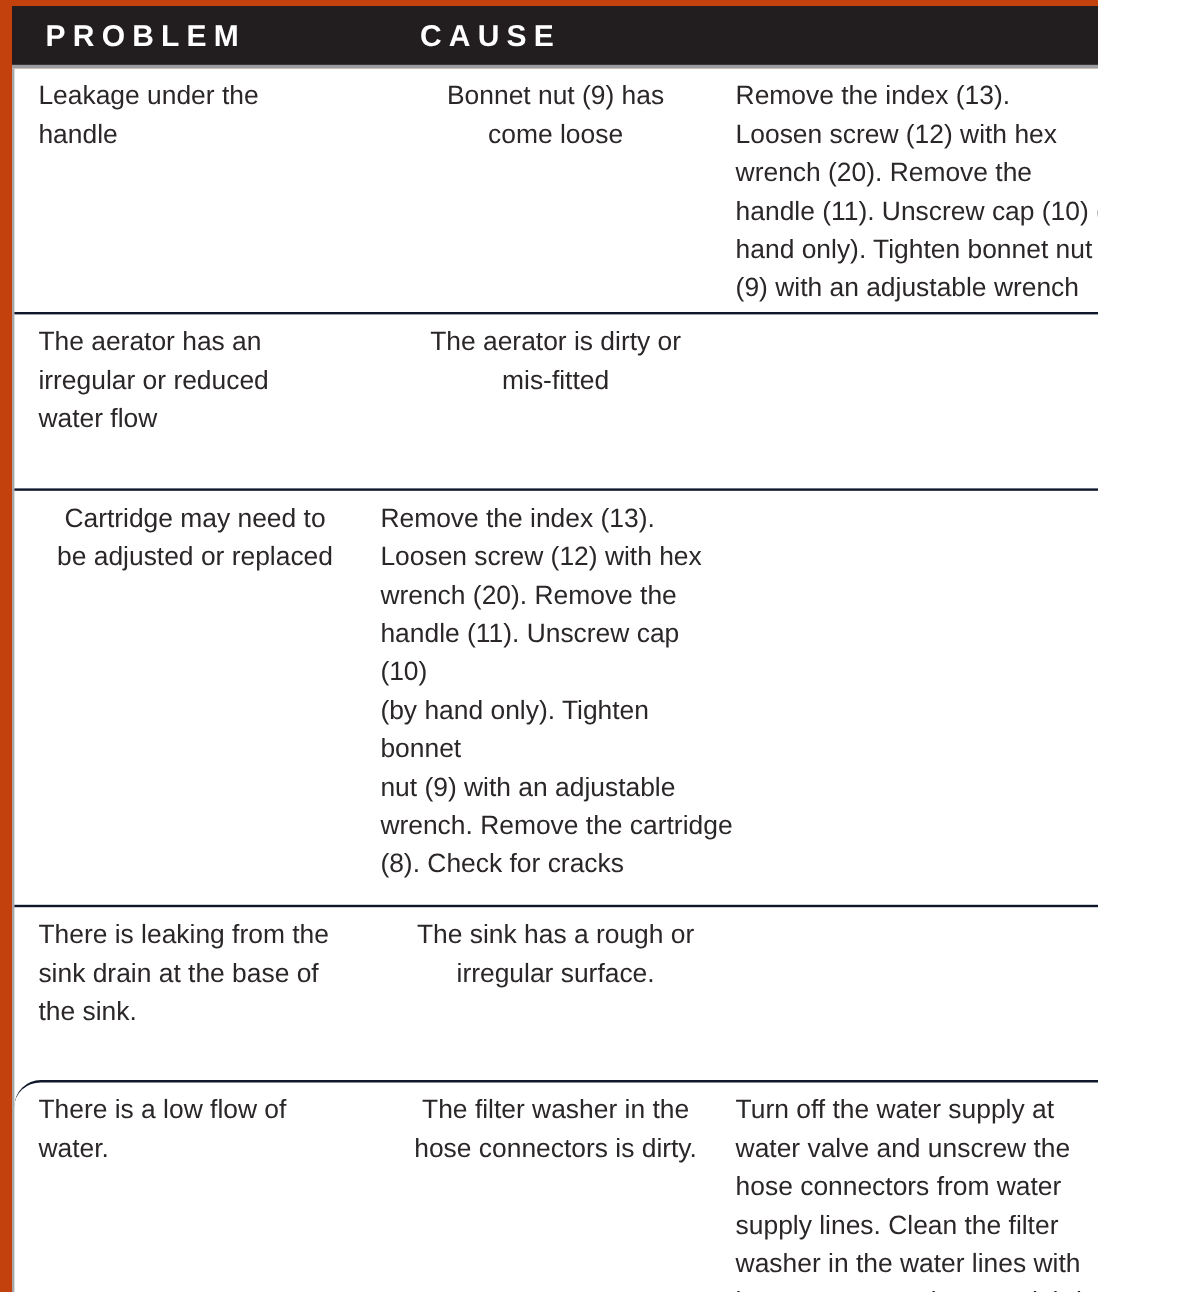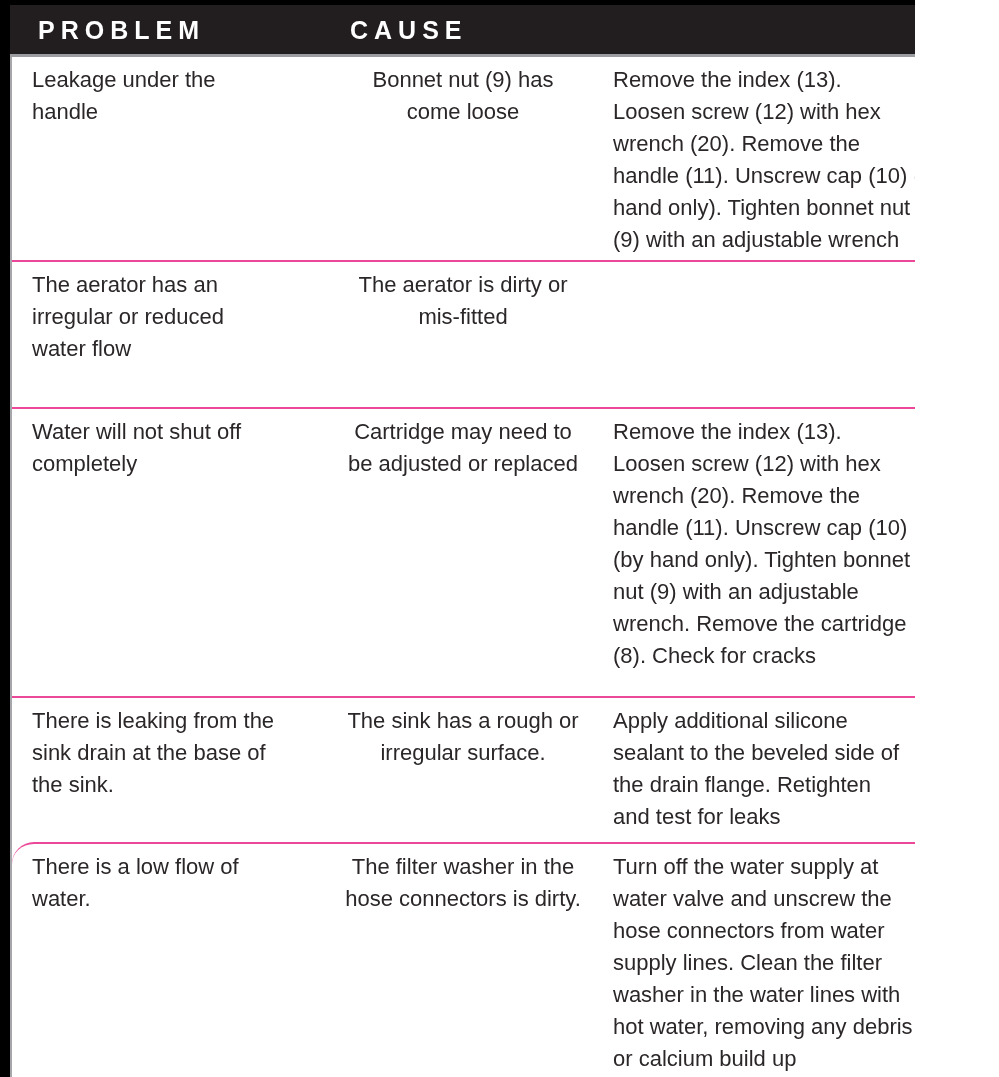--- a/index.html
+++ b/index.html
@@ -5,21 +5,21 @@
   * { margin: 0; padding: 0; box-sizing: border-box; }
   html, body { background: #ffffff; }
   body {
     font-family: "Liberation Sans", sans-serif;
     color: #2b2728;
   }
   .page {
     position: relative;
     width: 915px;
     height: 1077px;
-    background: #000000;
+    background: #c2410c;
     overflow: hidden;
   }
   .ts-table {
     position: absolute;
     left: 10px;
     top: 5px;
     width: 978px;
   }
   .header-row {
     display: grid;
@@ -43,21 +43,21 @@
   .table-body {
     border-left: 2px solid #a5a7aa;
     border-right: 2px solid #a5a7aa;
     border-bottom: 3px solid #939598;
     background: #ffffff;
   }
   .row {
     display: grid;
     grid-template-columns: 305px 296px 375px;
   }
-  .row + .row { border-top: 2px solid #ec4899; }
+  .row + .row { border-top: 2px solid #0f172a; }
   .row:nth-child(1) { min-height: 203px; }
   .row:nth-child(2) { min-height: 147px; }
   .row:nth-child(3) { min-height: 271px; }
   .row:nth-child(4) { min-height: 146px; margin-top: 18px; }
   .row:nth-child(5) { min-height: 238px; border-radius: 22px; }
   .cell {
     font-size: 22px;
     line-height: 32px;
     white-space: pre-line;
     padding-top: 7px;
@@ -95,44 +95,38 @@
 
       <div class="row">
         <div class="cell c1">The aerator has an
 irregular or reduced
 water flow</div>
         <div class="cell c2">The aerator is dirty or
 mis-fitted</div>
       </div>
 
       <div class="row">
-        <div class="cell c1">Water will not shut off
-completely</div>
         <div class="cell c2">Cartridge may need to
 be adjusted or replaced</div>
         <div class="cell c3">Remove the index (13).
 Loosen screw (12) with hex
 wrench (20). Remove the
 handle (11). Unscrew cap (10)
 (by hand only). Tighten bonnet
 nut (9) with an adjustable
 wrench. Remove the cartridge
 (8). Check for cracks</div>
       </div>
 
       <div class="row">
         <div class="cell c1">There is leaking from the
 sink drain at the base of
 the sink.</div>
         <div class="cell c2">The sink has a rough or
 irregular surface.</div>
-        <div class="cell c3">Apply additional silicone
-sealant to the beveled side of
-the drain flange. Retighten
-and test for leaks</div>
       </div>
 
       <div class="row">
         <div class="cell c1">There is a low flow of
 water.</div>
         <div class="cell c2">The filter washer in the
 hose connectors is dirty.</div>
         <div class="cell c3">Turn off the water supply at
 water valve and unscrew the
 hose connectors from water

